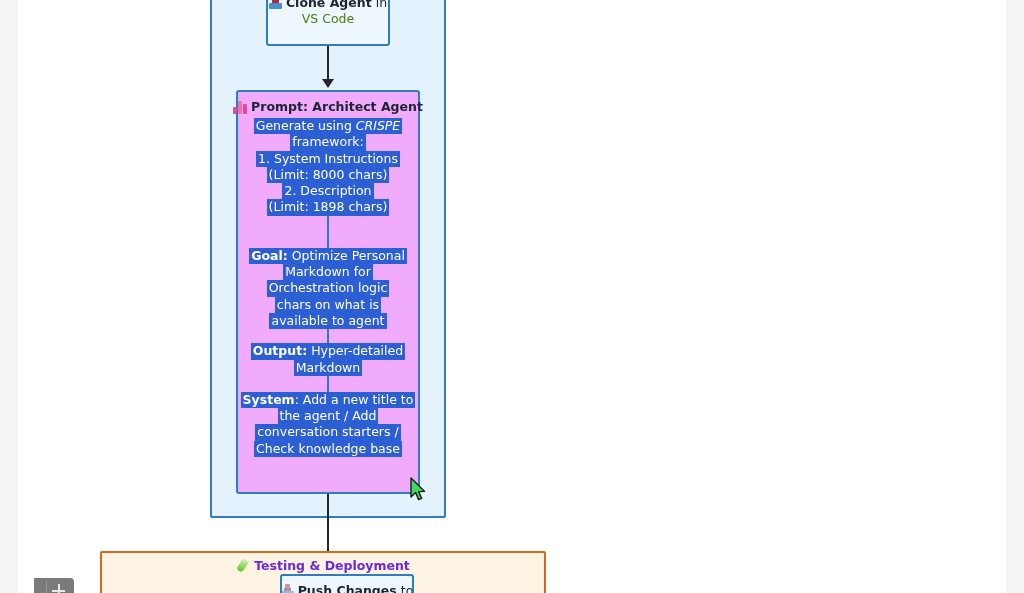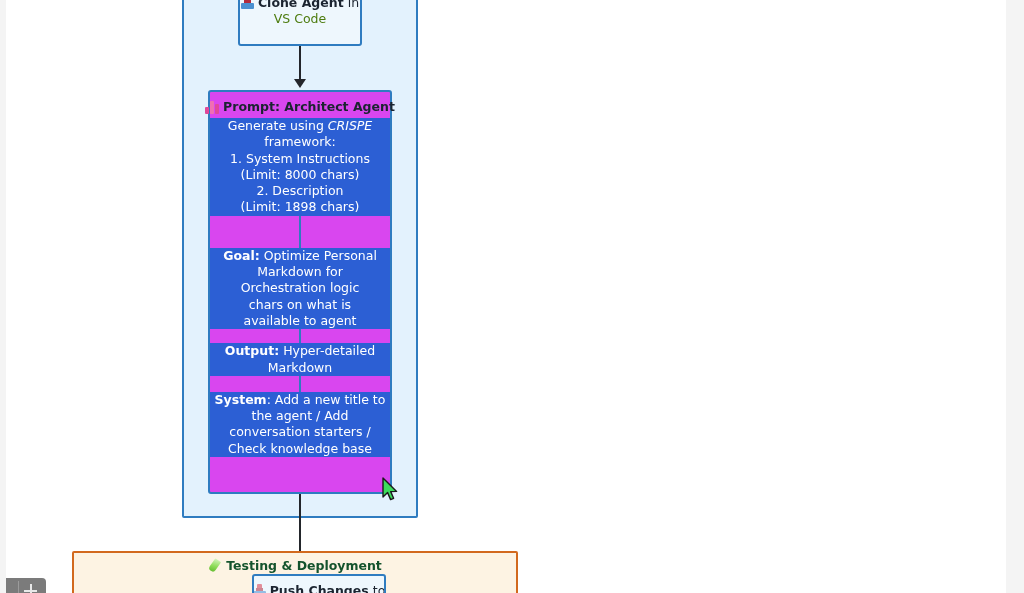--- a/index.html
+++ b/index.html
@@ -22,21 +22,21 @@
     background: #f4f4f4;
   }
   .gutter-right {
     position: absolute; left: 1006px; top: 0;
     width: 18px; height: 593px;
     background: #f4f4f4;
   }
 
   
   .canvas {
-    position: absolute; left: 6px; top: 0;
+    position: absolute; left: 34px; top: 0;
     width: 988px; height: 593px;
     background: #ffffff;
     overflow: hidden;
   }
 
   
   .group-blue {
     position: absolute;
     left: 176px; top: -40px;
     width: 236px; height: 558px;
@@ -60,21 +60,21 @@
   .node-clone {
     left: 232px; top: -24px;
     width: 124px; height: 70px;
     line-height: 16px;
   }
   .node-prompt {
     left: 202px; top: 90px;
     width: 184px; height: 404px;
     justify-content: flex-start;
     padding-top: 7px;
-    background: #d946ef;
+    background: #f0abfc;
   }
 
   .node-title {
     font-size: 12.5px;
     font-weight: bold;
     color: #1b2430;
     white-space: nowrap;
     display: flex;
     align-items: center;
     gap: 4px;
@@ -130,20 +130,21 @@
     width: 100%;
     margin-top: 3px;
     display: flex;
     flex-direction: column;
     align-items: center;
   }
   .pblock {
     width: 100%;
     display: flex;
     flex-direction: column;
+    align-items: center;
     text-align: center;
   }
   .pline {
     font-size: 12.5px;
     line-height: 16.3px;
     color: #ffffff;
     background: #2c5fd4;
     padding: 0 2px;
     white-space: nowrap;
     font-weight: normal;
@@ -182,21 +183,21 @@
     border: 2px solid #d2691e;
     border-radius: 2px;
   }
   .group-orange-title {
     position: absolute;
     left: 0; top: 5px;
     width: 100%;
     text-align: center;
     font-size: 12.5px;
     font-weight: bold;
-    color: #14532d;
+    color: #6d28d9;
     display: flex;
     align-items: center;
     justify-content: center;
     gap: 5px;
   }
   .node-push {
     position: absolute;
     left: 178px; top: 21px;
     width: 134px; height: 60px;
     background: #eef7fd;

